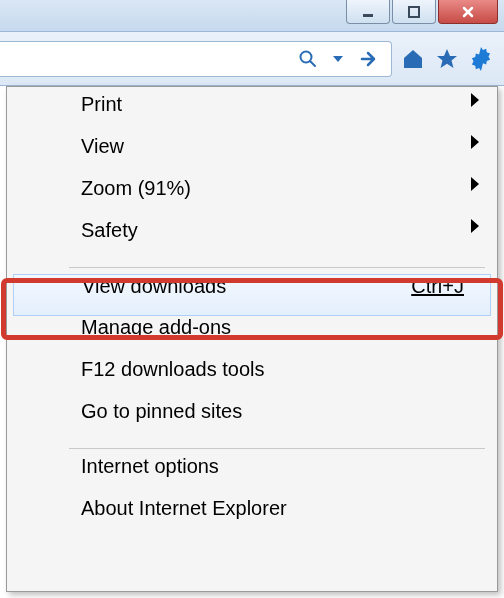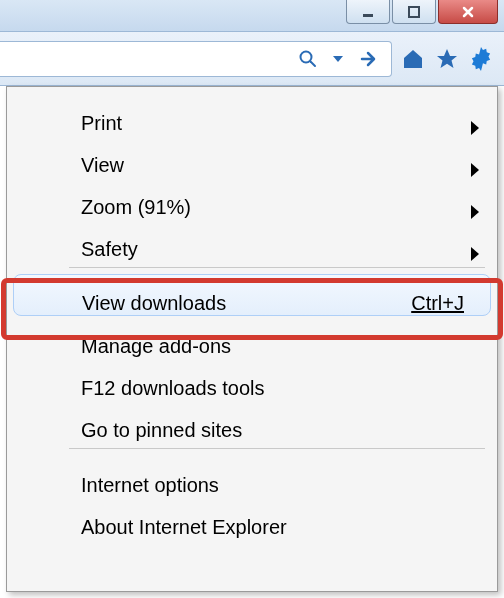--- a/index.html
+++ b/index.html
@@ -100,21 +100,21 @@
     left: 6px;
     right: 6px;
     bottom: 6px;
     background: #f5f5f5;
     border: 1px solid #9a9a9a;
     box-shadow: 3px 3px 6px rgba(0,0,0,.25);
     padding: 6px 2px;
   }
   .menu-item {
     display: flex;
-    align-items: flex-end;
+    align-items: flex-start;
     height: 42px;
     padding: 0 30px 0 72px;
     color: #000;
     position: relative;
     white-space: nowrap;
   }
   .menu-item .label { flex: 1; }
   .menu-item .shortcut { color: #000; text-decoration: underline; }
   .submenu-arrow {
     width: 0; height: 0;
@@ -125,21 +125,21 @@
     right: 16px;
   }
   .menu-sep {
     height: 1px;
     background: #c9c9c9;
     margin: 6px 10px 6px 60px;
   }
   .menu-item.hover {
     background: linear-gradient(to bottom, #f3f8fe, #e4effc);
     border: 1px solid #aecff7;
-    border-radius: 8px;
+    border-radius: 0;
     margin: 0 4px;
     padding-left: 68px;
     padding-right: 26px;
     gap: 44px;
   }
 
   
   .highlight-box {
     position: absolute;
     left: 1px;

